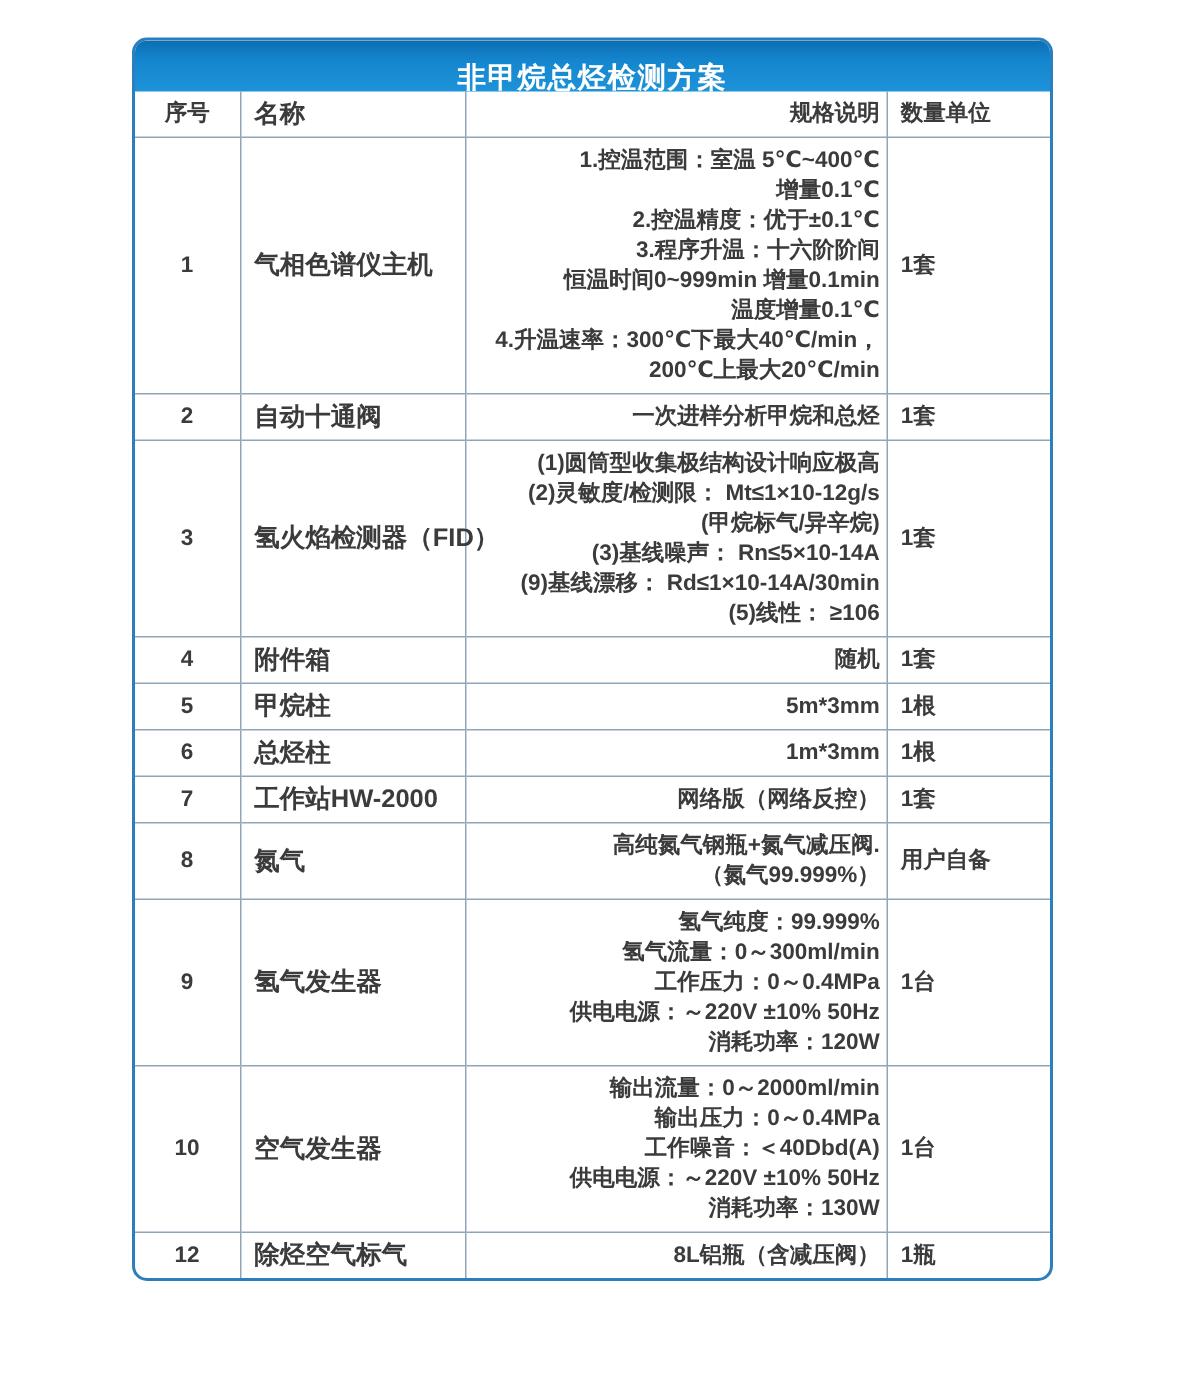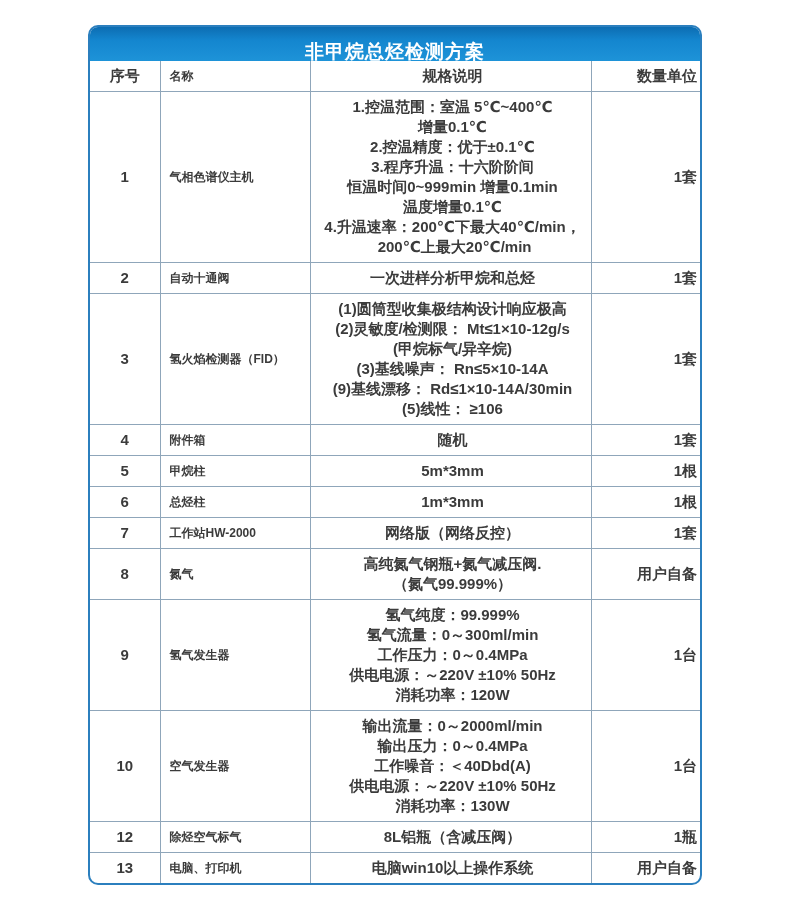--- a/index.html
+++ b/index.html
@@ -54,23 +54,23 @@
   }
   th:first-child,td:first-child{border-left:none;}
   th:last-child,td:last-child{border-right:none;}
   thead th{border-top:none;height:28px;}
   tbody tr:last-child td{border-bottom:none;}
   .col-no{width:70px;}
   .col-name{width:150px;}
   .col-spec{width:281px;}
   .col-qty{width:110px;}
   .cell-no{text-align:center;padding:5px 2px;}
-  .cell-name{text-align:left;padding:5px 4px 5px 9px;font-size:12px;white-space:nowrap;}
-  .cell-spec{text-align:center;padding:5px 4px 5px 8px;}
-  .cell-qty{text-align:right;padding:5px 4px 5px 9px;}
+  .cell-name{text-align:left;padding:5px 4px 5px 9px;font-size:17px;white-space:nowrap;}
+  .cell-spec{text-align:right;padding:5px 4px 5px 8px;}
+  .cell-qty{text-align:left;padding:5px 4px 5px 9px;}
   .spec-line{white-space:pre-wrap;line-height:20px;}
 </style>
 </head>
 <body>
 
 <div class="card">
   <div class="banner">
     <span class="banner-title">非甲烷总烃检测方案</span>
   </div>
   <table>
@@ -92,21 +92,21 @@
         <tr>
     <td class="cell-no">1</td>
     <td class="cell-name">气相色谱仪主机</td>
     <td class="cell-spec">
             <div class="spec-line">1.控温范围：室温 5℃~400℃</div>
             <div class="spec-line">增量0.1℃</div>
             <div class="spec-line">2.控温精度：优于±0.1℃</div>
             <div class="spec-line">3.程序升温：十六阶阶间</div>
             <div class="spec-line">恒温时间0~999min 增量0.1min</div>
             <div class="spec-line">温度增量0.1℃</div>
-            <div class="spec-line">4.升温速率：200℃下最大40℃/min，</div>
+            <div class="spec-line">4.升温速率：300℃下最大40℃/min，</div>
             <div class="spec-line"> 200℃上最大20℃/min</div>
           </td>
     <td class="cell-qty">1套</td>
   </tr>
         <tr>
     <td class="cell-no">2</td>
     <td class="cell-name">自动十通阀</td>
     <td class="cell-spec">
             <div class="spec-line">一次进样分析甲烷和总烃</div>
           </td>
@@ -191,23 +191,15 @@
     <td class="cell-qty">1台</td>
   </tr>
         <tr>
     <td class="cell-no">12</td>
     <td class="cell-name">除烃空气标气</td>
     <td class="cell-spec">
             <div class="spec-line">8L铝瓶（含减压阀）</div>
           </td>
     <td class="cell-qty">1瓶</td>
   </tr>
-        <tr>
-    <td class="cell-no">13</td>
-    <td class="cell-name">电脑、打印机</td>
-    <td class="cell-spec">
-            <div class="spec-line">电脑win10以上操作系统</div>
-          </td>
-    <td class="cell-qty">用户自备</td>
-  </tr>
       </tbody>
   </table>
 </div>
 
 </body></html>

